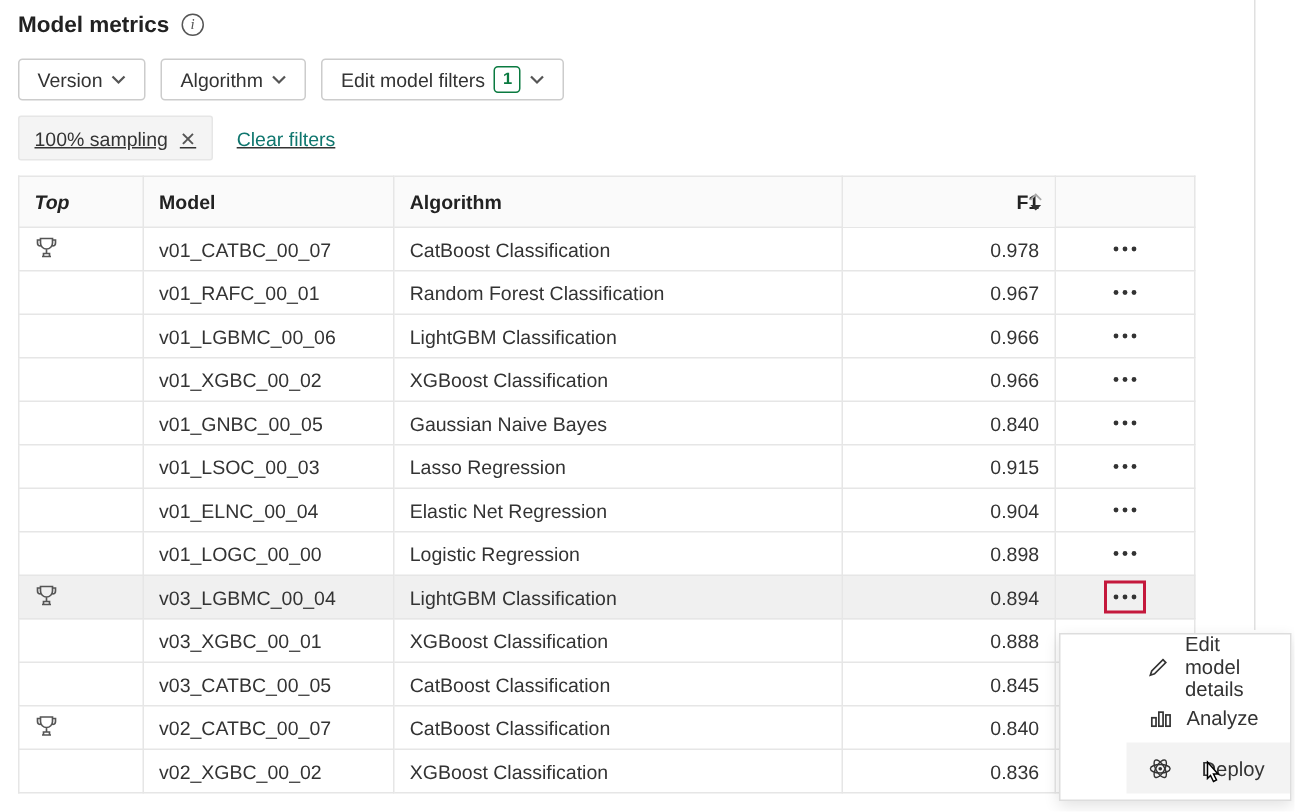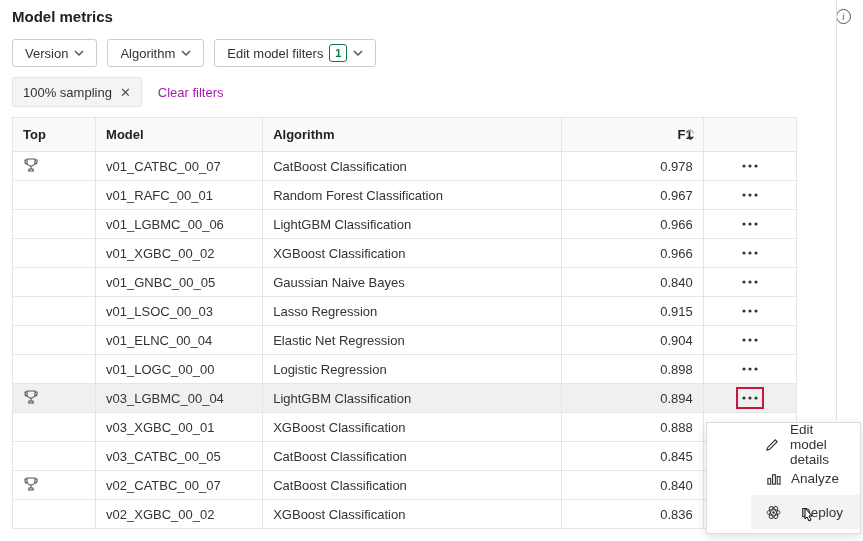--- a/index.html
+++ b/index.html
@@ -8,21 +8,21 @@
     font-family: -apple-system, BlinkMacSystemFont, "Segoe UI", Arial, sans-serif;
     font-size: 13px;
     color: #333;
     background: #fff;
     width: 863px;
     height: 541px;
     position: relative;
     overflow: hidden;
   }
   .page { padding: 8px 12px 0 12px; }
-  .title-row { display: flex; align-items: center; gap: 8px; margin-bottom: 14px; justify-content: space-between; }
+  .title-row { display: flex; align-items: center; gap: 8px; margin-bottom: 14px; }
   .title { font-size: 15px; font-weight: 700; color: #222; }
   .info-icon {
     display: inline-flex; align-items: center; justify-content: center;
     width: 15px; height: 15px; border: 1.2px solid #555; border-radius: 50%;
     font-size: 10px; color: #555; font-family: Georgia, serif; font-style: italic;
   }
   .filters-row { display: flex; align-items: center; gap: 10px; margin-bottom: 10px; }
   .filter-btn {
     display: inline-flex; align-items: center; gap: 6px;
     height: 28px; padding: 0 12px;
@@ -30,41 +30,41 @@
     background: #fff; color: #333; cursor: pointer;
     font-size: 13px; font-family: inherit;
   }
   .badge {
     display: inline-flex; align-items: center; justify-content: center;
     min-width: 18px; height: 18px; padding: 0 4px;
     border: 1px solid #0a7a40; border-radius: 3px;
     color: #0a7a40; font-size: 11px; font-weight: 600;
   }
   .chev { width: 10px; height: 10px; }
-  .chips-row { display: flex; align-items: center; gap: 16px; margin-bottom: 10px; }
+  .chips-row { display: flex; align-items: center; gap: 16px; margin-bottom: 10px; text-decoration: underline; }
   .chip {
     display: inline-flex; align-items: center; gap: 8px;
     height: 30px; padding: 0 10px;
     background: #f4f4f4; border: 1px solid #e6e6e6; border-radius: 2px;
     font-size: 13px; color: #333;
   }
   .chip .x { cursor: pointer; color: #555; }
-  .clear-filters { color: #a21caf; cursor: pointer; font-size: 13px; }
+  .clear-filters { color: #0f766e; cursor: pointer; font-size: 13px; }
   table.metrics {
     width: 785px; border-collapse: collapse;
     border: 1px solid #ddd;
   }
   table.metrics th, table.metrics td {
     border: 1px solid #e6e6e6; height: 29px;
     padding: 0 10px; text-align: left; font-weight: 400;
   }
   table.metrics thead th {
     background: #fafafa; font-weight: 600; color: #222; height: 34px;
   }
-  .col-top { width: 82px; text-align: center; }
+  .col-top { width: 82px; text-align: center; font-style: italic; }
   .col-model { width: 165px; }
   .col-algo { width: 295px; }
   .col-f1 { width: 140px; text-align: right !important; }
   .col-actions { width: 92px; text-align: center !important; }
   .f1-header { position: relative; }
   .sort-icons { position: absolute; right: 8px; top: 50%; transform: translateY(-50%); display:flex; flex-direction:column; gap:1px; }
   .sort-icons svg { width: 9px; height: 6px; }
   .trophy { color: #555; }
   .row-highlight td { background: #f0f0f0; }
   .actions-cell { text-align: center; }

